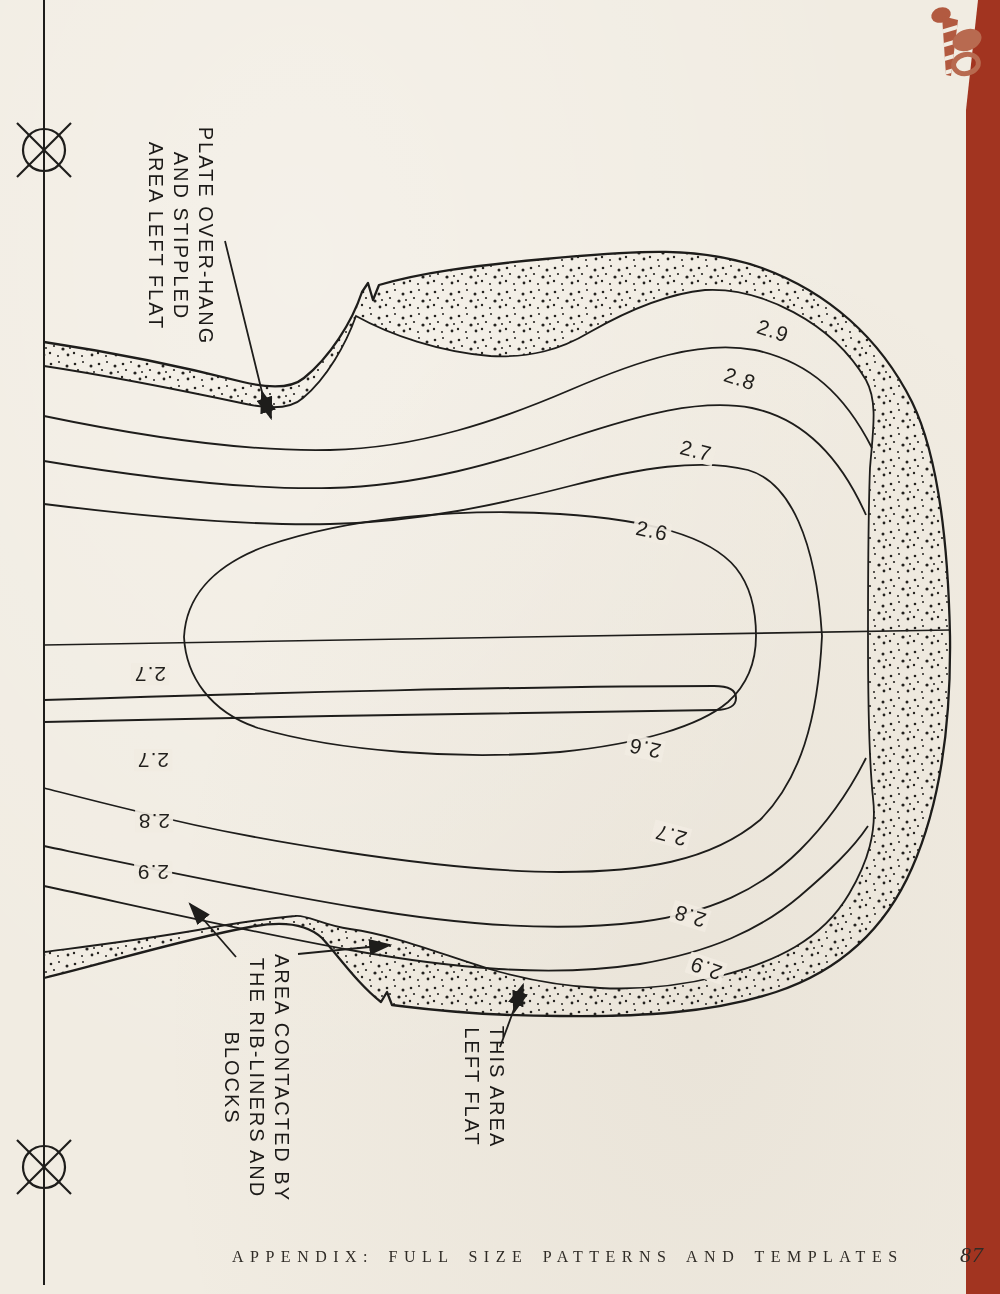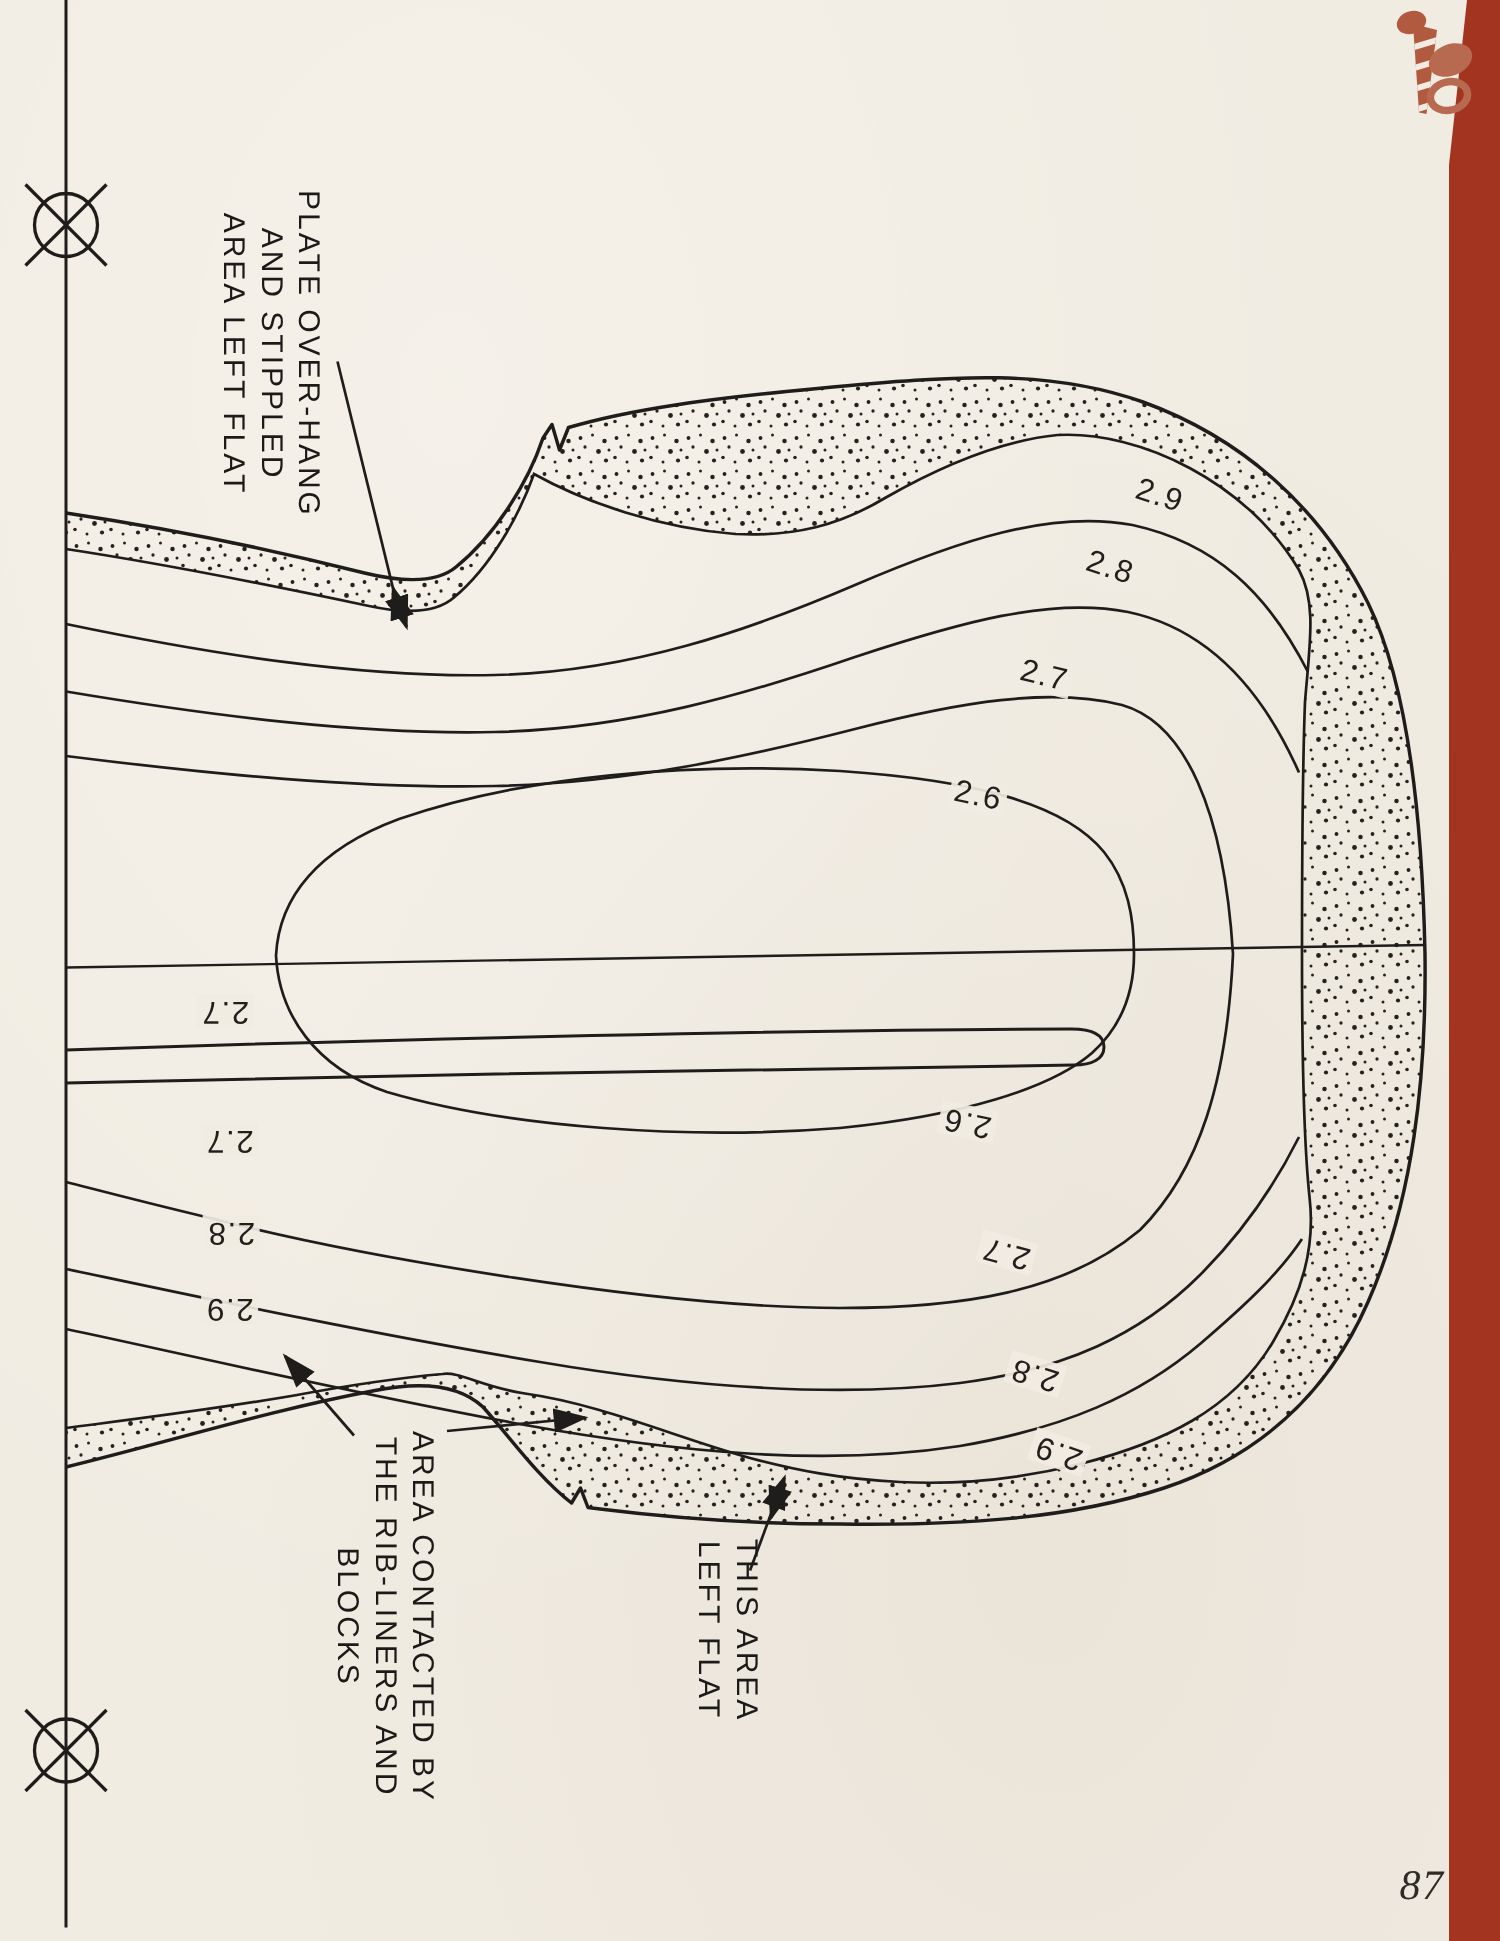--- a/index.html
+++ b/index.html
@@ -27,22 +27,22 @@
     font-size:20px;line-height:25px;letter-spacing:2px;
     text-align:center;white-space:nowrap;
   }
   .footer{position:absolute;left:0;top:1240px;width:1000px;height:40px;
     font-family:"Liberation Serif", serif;color:#2f2b26;}
   .footer .caption{
     position:absolute;left:232px;top:8px;
     font-size:16px;letter-spacing:6.5px;word-spacing:4px;
   }
   .footer .pagenum{
-    position:absolute;left:933px;top:2px;
-    font-size:28px;font-style:italic;letter-spacing:1px;
+    position:absolute;left:960px;top:2px;
+    font-size:22px;font-style:italic;letter-spacing:1px;
   }
 </style>
 </head>
 <body>
 
 <div class="page">
 
   <svg class="art" viewBox="0 0 1000 1294">
     <defs>
       <pattern id="stip" width="24" height="24" patternUnits="userSpaceOnUse">
@@ -193,15 +193,16 @@
         <div>THE RIB-LINERS AND</div>
         <div>BLOCKS</div>
       </div>
       <div class="annotation" style="left: 484px; top: 1087px; transform: translate(-50%, -50%) rotate(90deg);">
         <div>THIS AREA</div>
         <div>LEFT FLAT</div>
       </div>
     </div>
 
   <div class="footer">
+    <span class="caption">APPENDIX: FULL SIZE PATTERNS AND TEMPLATES</span>
     <span class="pagenum">87</span>
   </div>
 </div>
 
 </body></html>

